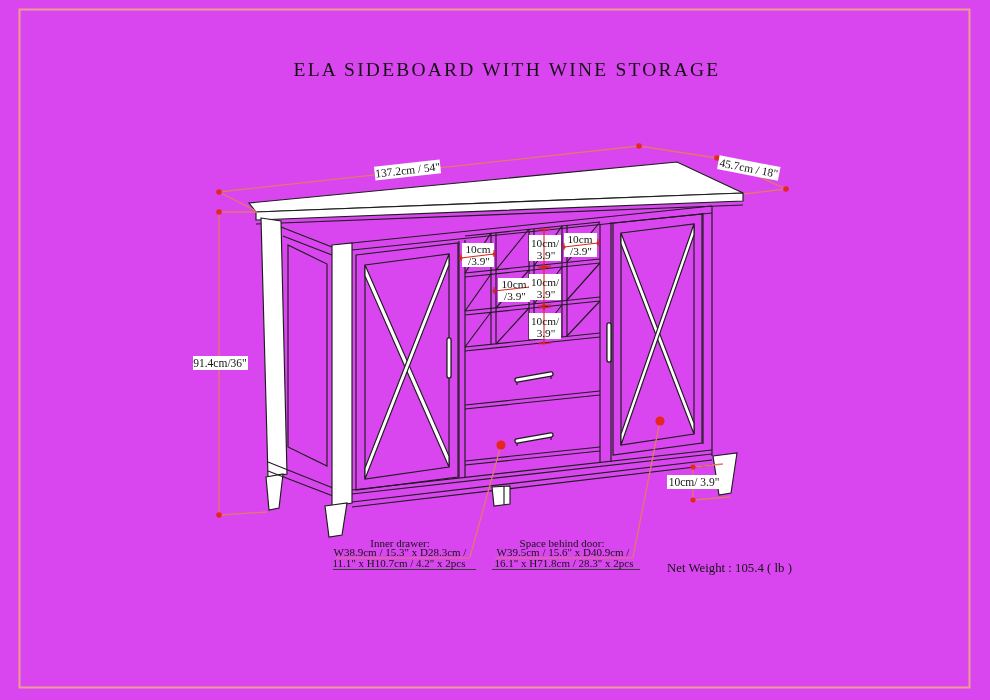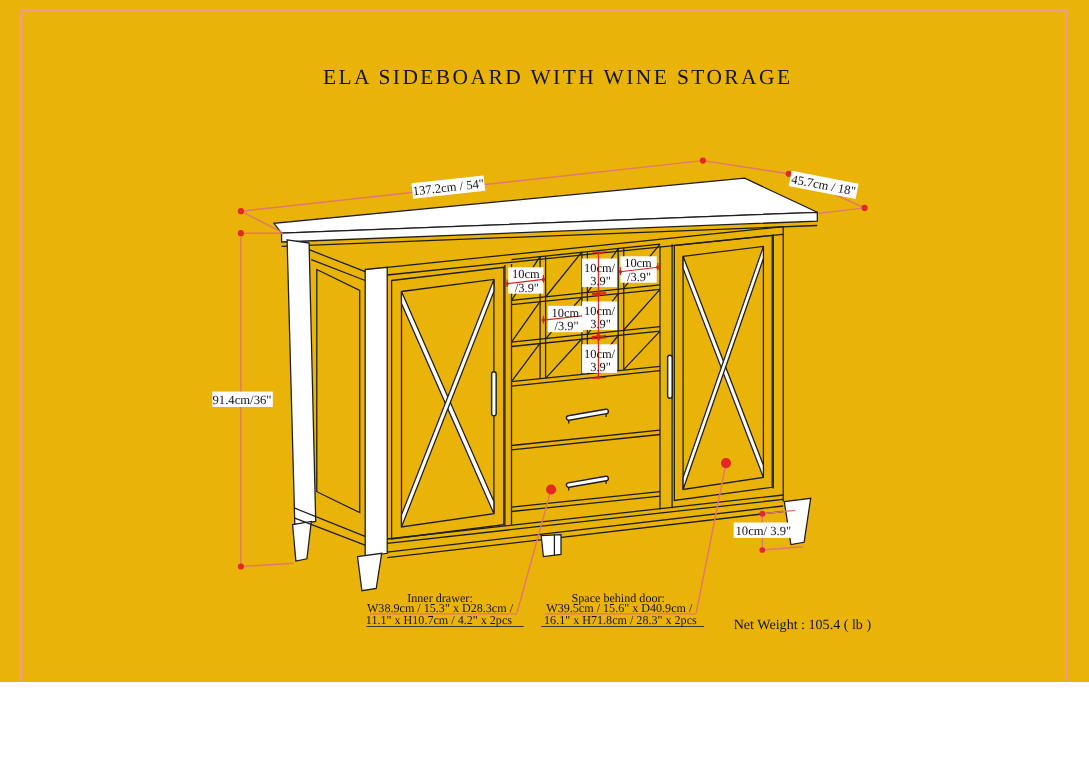--- a/index.html
+++ b/index.html
@@ -1,16 +1,16 @@
 <!DOCTYPE html>
 <html style="--line: #1d1d1d; --dim-red: #d8241c; --leader-salmon: #e2786d; --border-salmon: #ee9a93; --dot-red: #e6271f;"><head>
 <meta charset="utf-8">
 <style>
   html,body { margin:0; padding:0; background:#fff; }
-  .canvas { position:relative; width:990px; height:620px; background:#eab308; overflow:hidden; }
+  .canvas { position:relative; width:990px; height:700px; background:#d946ef; overflow:hidden; }
   svg { position:absolute; left:0; top:0; }
   text { font-family:"Liberation Serif","DejaVu Serif",serif; fill:#141414; }
   .t-title { font-size:19.5px; letter-spacing:2.2px; }
   .t-dim   { font-size:11.5px; }
   .t-rack  { font-size:11.3px; }
   .t-ann   { font-size:11px; }
   .t-net   { font-size:12.8px; }
   .blk  { stroke:var(--line,#1d1d1d); stroke-width:1.15; fill:none; stroke-linejoin:miter; }
   .blkf { stroke:var(--line,#1d1d1d); stroke-width:1.15; fill:#ffffff; stroke-linejoin:miter; }
   .red  { stroke:var(--dim-red,#d8241c); stroke-width:1.05; fill:none; }

